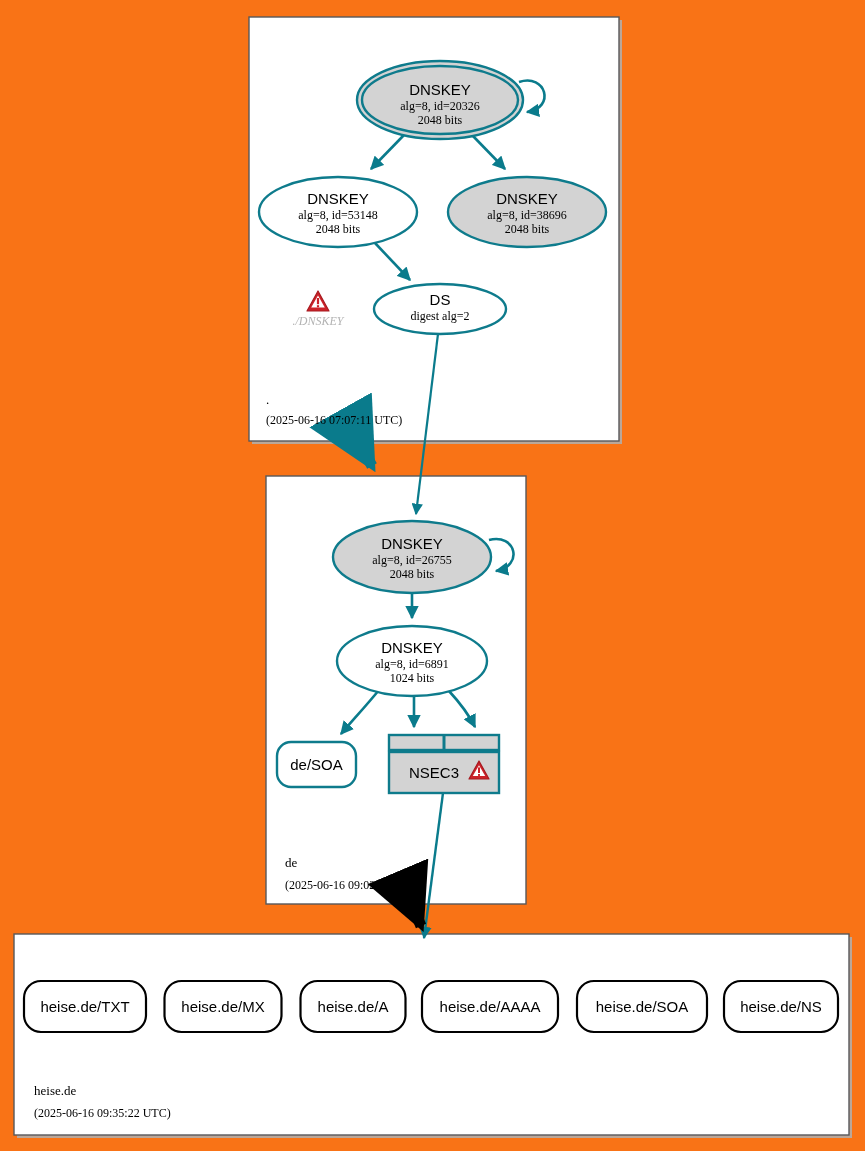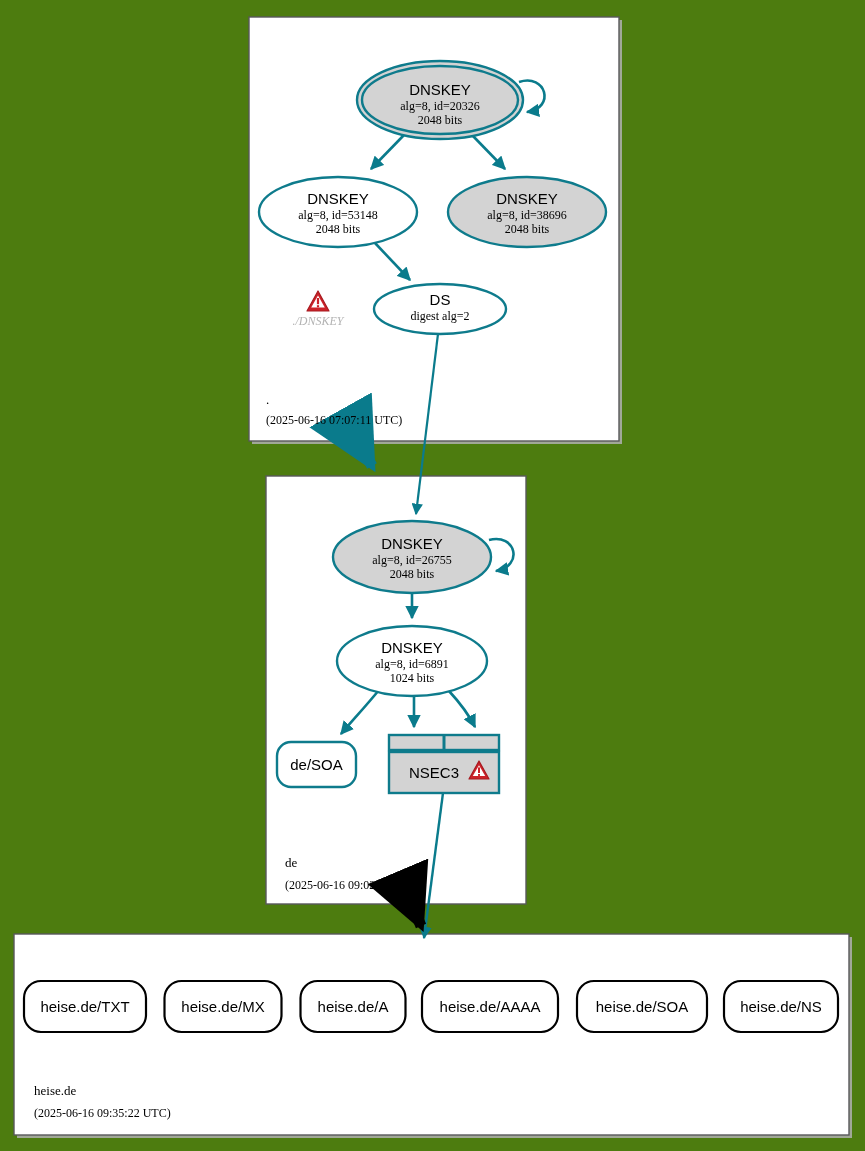--- a/index.html
+++ b/index.html
@@ -8,21 +8,21 @@
     padding: 0;
     background: #ffffff;
   }
   body {
     font-family: "Liberation Sans", sans-serif;
   }
   #canvas {
     position: relative;
     width: 865px;
     height: 1151px;
-    background: #4d7c0f;
+    background: #f97316;
     overflow: hidden;
   }
   svg.layer {
     position: absolute;
     left: 0;
     top: 0;
     width: 865px;
     height: 1151px;
     pointer-events: none;
   }

